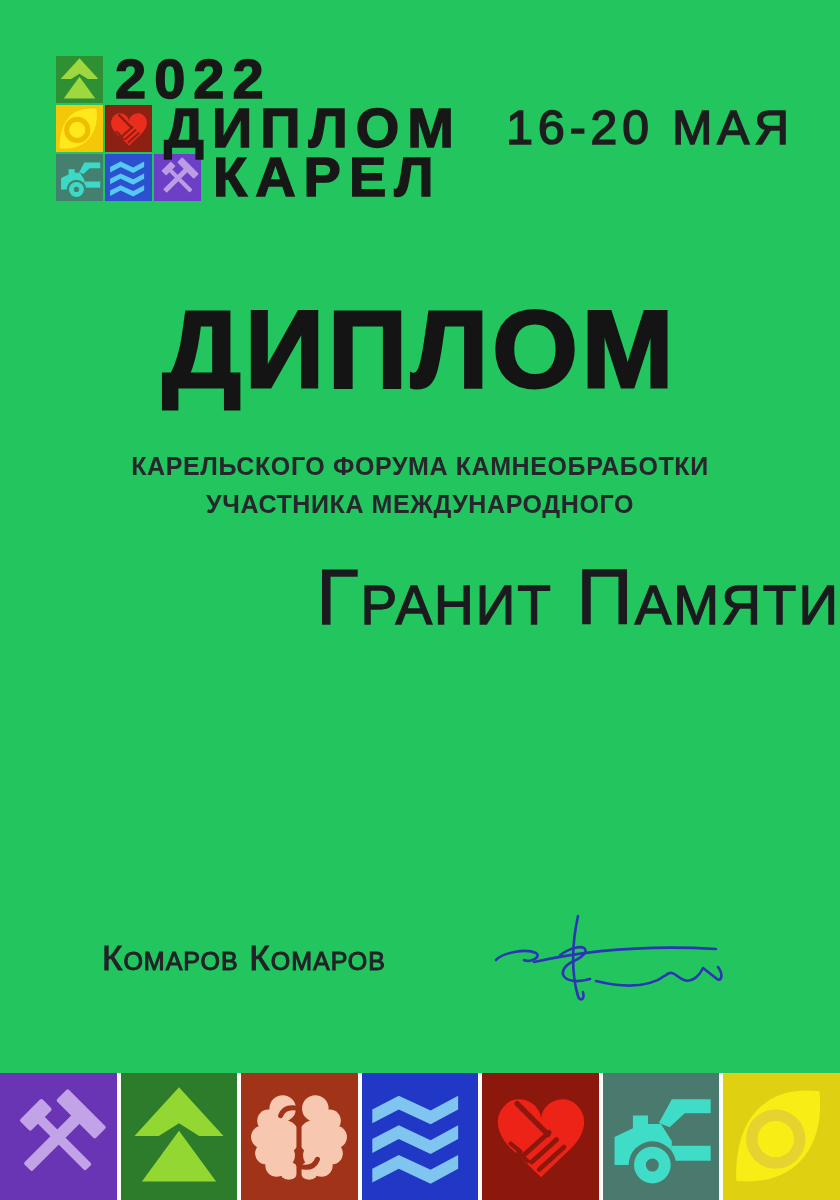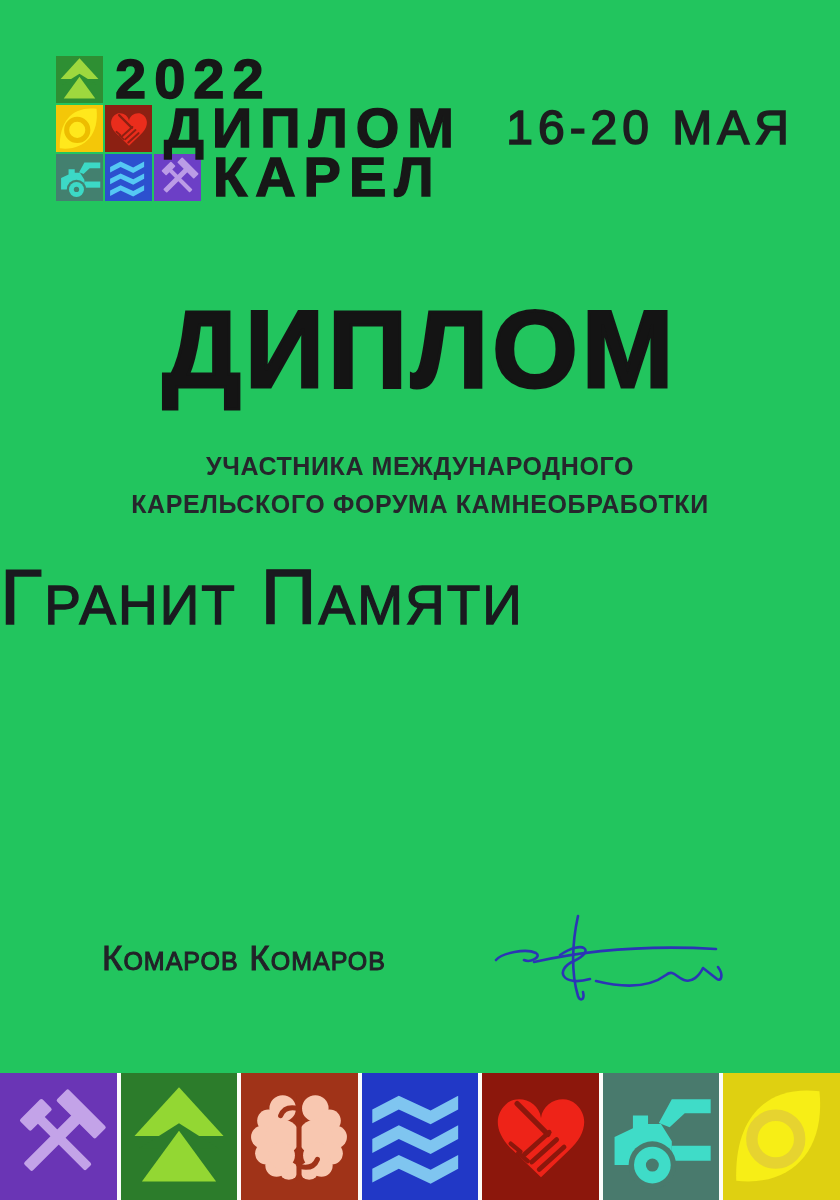--- a/index.html
+++ b/index.html
@@ -33,21 +33,21 @@
     position:absolute; left:0; right:0; top:294px; margin:0; text-align:center;
     font-size:110px; font-weight:700; line-height:1; letter-spacing:4px;
     color:#141414; -webkit-text-stroke:3px #141414;
   }
   .subtitle{
     position:absolute; left:0; right:0; top:447px; text-align:center;
     font-size:25px; font-weight:700; letter-spacing:0.6px; line-height:38px;
     color:#26262c;
   }
   .recipient{
-    position:absolute; left:0; right:0; top:558px; text-align:left;
+    position:absolute; left:0; right:0; top:558px; text-align:right;
     font-variant:small-caps; font-size:78px; font-weight:400; line-height:1;
     letter-spacing:2px; color:#1a1a1f; -webkit-text-stroke:1.3px #1a1a1f;
   }
 
   
   .signer{
     position:absolute; left:102px; top:938px;
     font-variant:small-caps; font-size:35px; font-weight:400; letter-spacing:1px;
     color:#222228; -webkit-text-stroke:1px #222228; white-space:nowrap;
   }
@@ -185,22 +185,22 @@
       </div>
       <div class="logo-word">КАРЕЛ</div>
     </div>
   </div>
 
   <div class="date">16-20 МАЯ</div>
 
   <h1 class="title">ДИПЛОМ</h1>
 
   <div class="subtitle">
+    <div>КАРЕЛЬСКОГО ФОРУМА КАМНЕОБРАБОТКИ</div>
     <div>УЧАСТНИКА МЕЖДУНАРОДНОГО</div>
-    <div>КАРЕЛЬСКОГО ФОРУМА КАМНЕОБРАБОТКИ</div>
   </div>
 
   <div class="recipient">Гранит Памяти</div>
 
   <div class="signer">Комаров Комаров</div>
 
   <svg class="signature" width="250" height="105" viewBox="0 0 250 105" style="color: rgb(43, 53, 181);">
     <path d="M18,57 C24,50 48,45 58,50 C64,54 52,60 46,57"></path>
     <path d="M100,13 C94,40 93,70 100,93 C102,99 107,97 105,89"></path>
     <path d="M82,52 C106,36 118,48 96,58 C76,67 84,84 112,76"></path>

